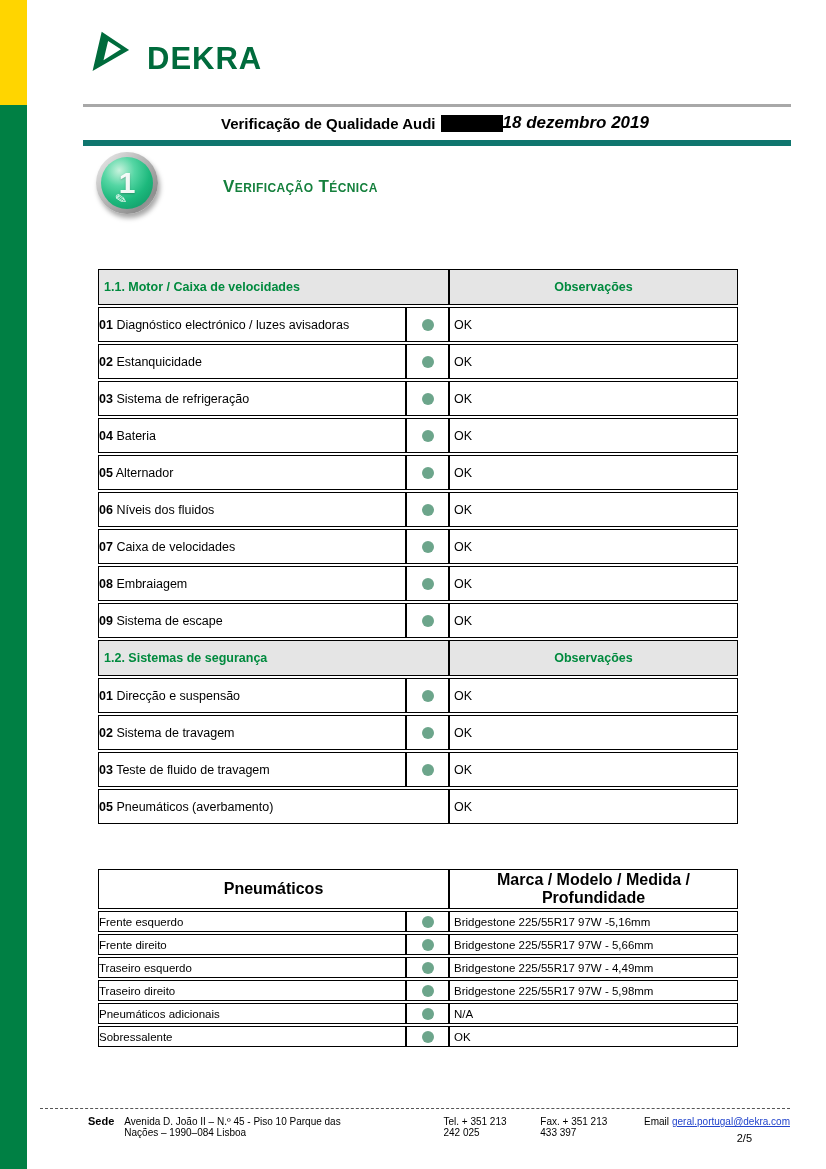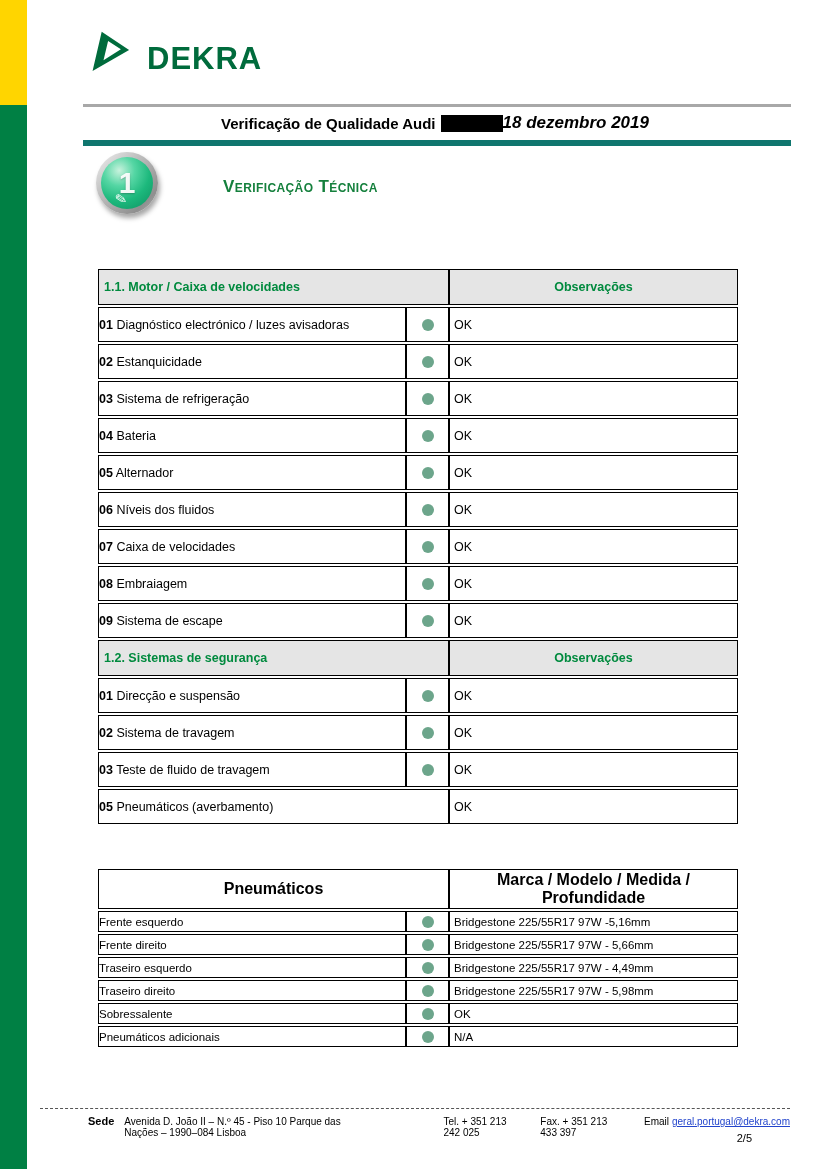--- a/index.html
+++ b/index.html
@@ -221,28 +221,28 @@
       <td class="c-label">Traseiro esquerdo</td>
       <td class="c-dot"><span class="dot dot-green"></span></td>
       <td class="c-obs">Bridgestone 225/55R17 97W - 4,49mm</td>
     </tr>
     <tr>
       <td class="c-label">Traseiro direito</td>
       <td class="c-dot"><span class="dot dot-green"></span></td>
       <td class="c-obs">Bridgestone 225/55R17 97W - 5,98mm</td>
     </tr>
     <tr>
+      <td class="c-label">Pneumáticos adicionais</td>
+      <td class="c-dot"><span class="dot dot-green"></span></td>
+      <td class="c-obs">N/A</td>
+    </tr>
+    <tr>
       <td class="c-label">Sobressalente</td>
       <td class="c-dot"><span class="dot dot-green"></span></td>
       <td class="c-obs">OK</td>
-    </tr>
-    <tr>
-      <td class="c-label">Pneumáticos adicionais</td>
-      <td class="c-dot"><span class="dot dot-green"></span></td>
-      <td class="c-obs">N/A</td>
     </tr>
   </tbody>
     </table>
 
   <div class="footer">
     <span class="sede">Sede</span>
     <span class="addr">Avenida D. João II – N.º 45 - Piso 10 Parque das Nações – 1990–084 Lisboa</span>
     <span class="tel">Tel. + 351 213 242 025</span>
     <span class="fax">Fax. + 351 213 433 397</span>
     <span class="email-label">Email</span>

